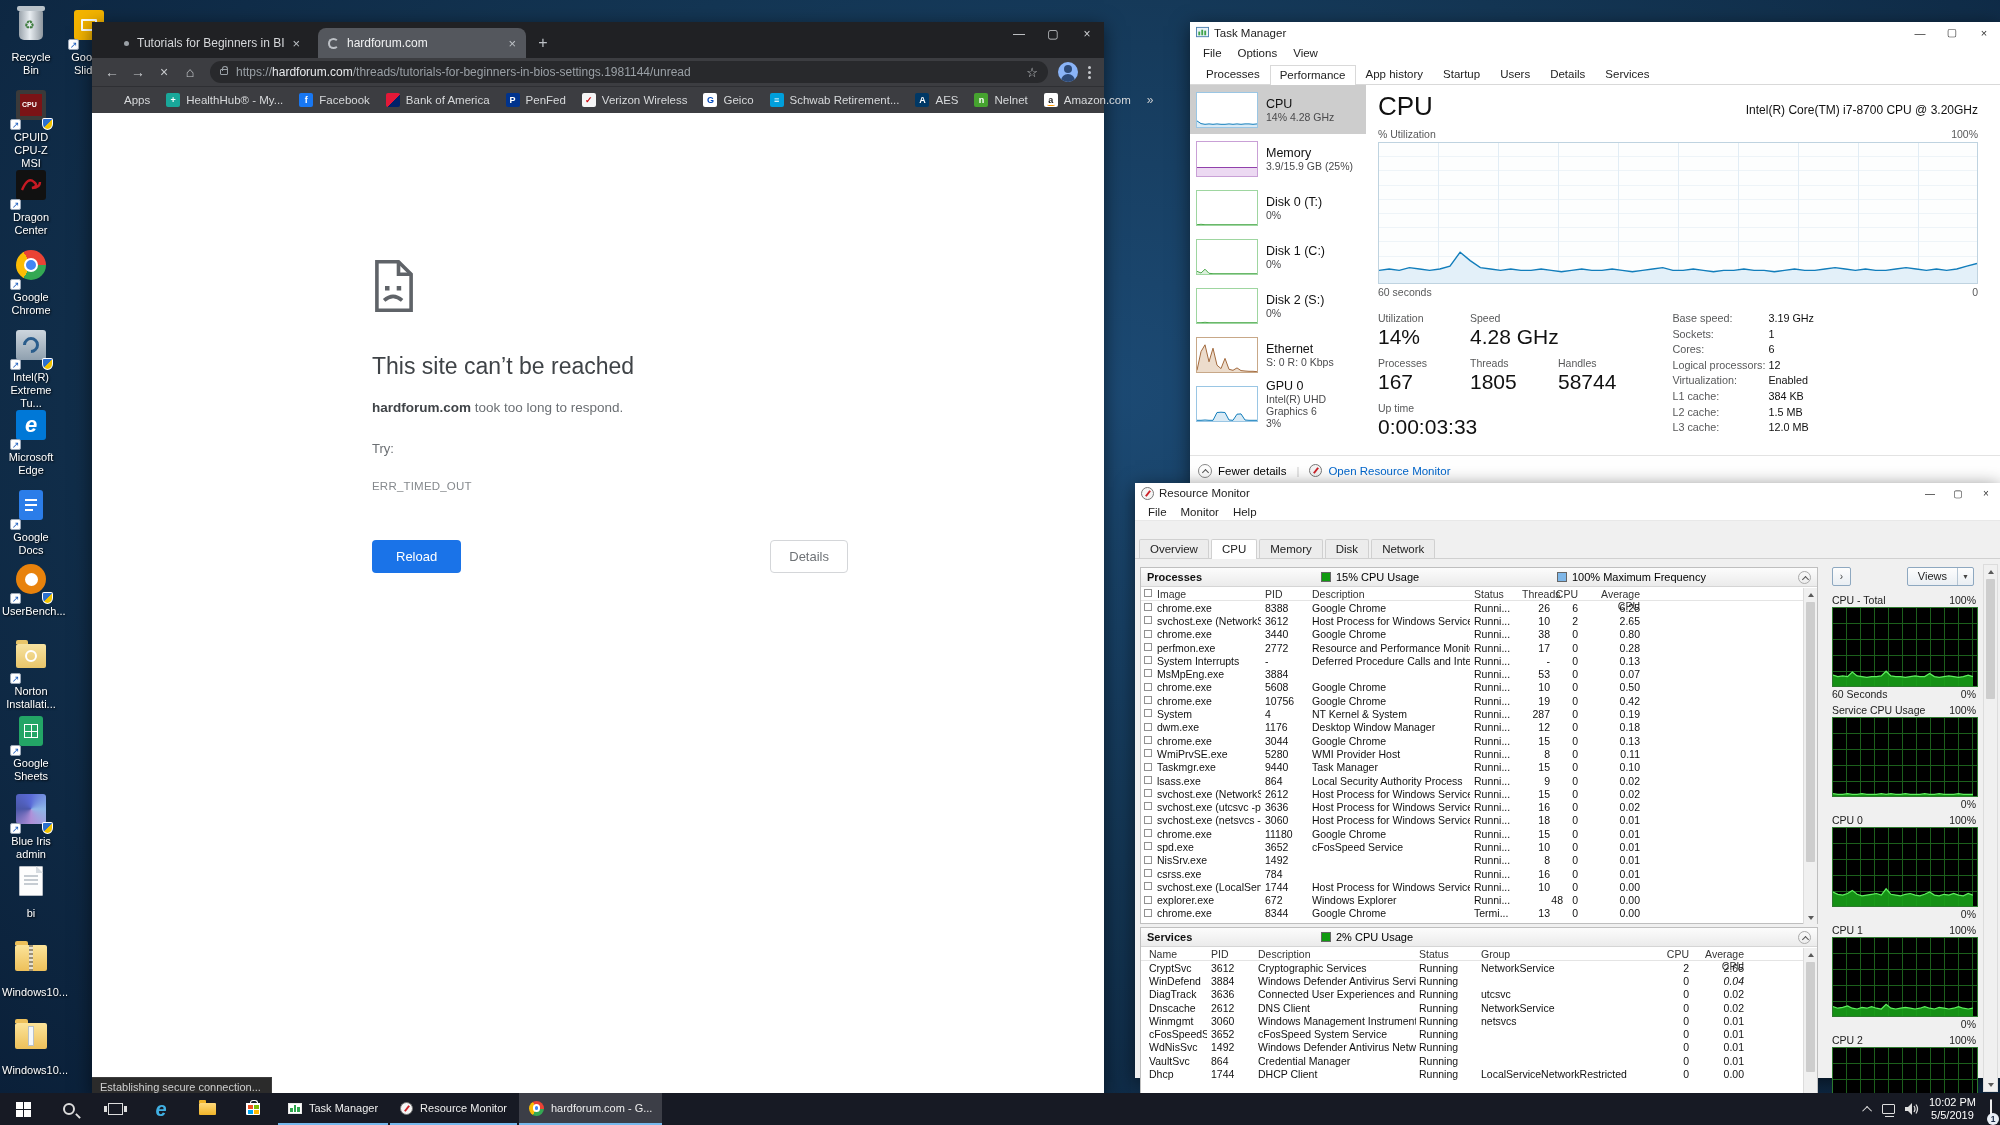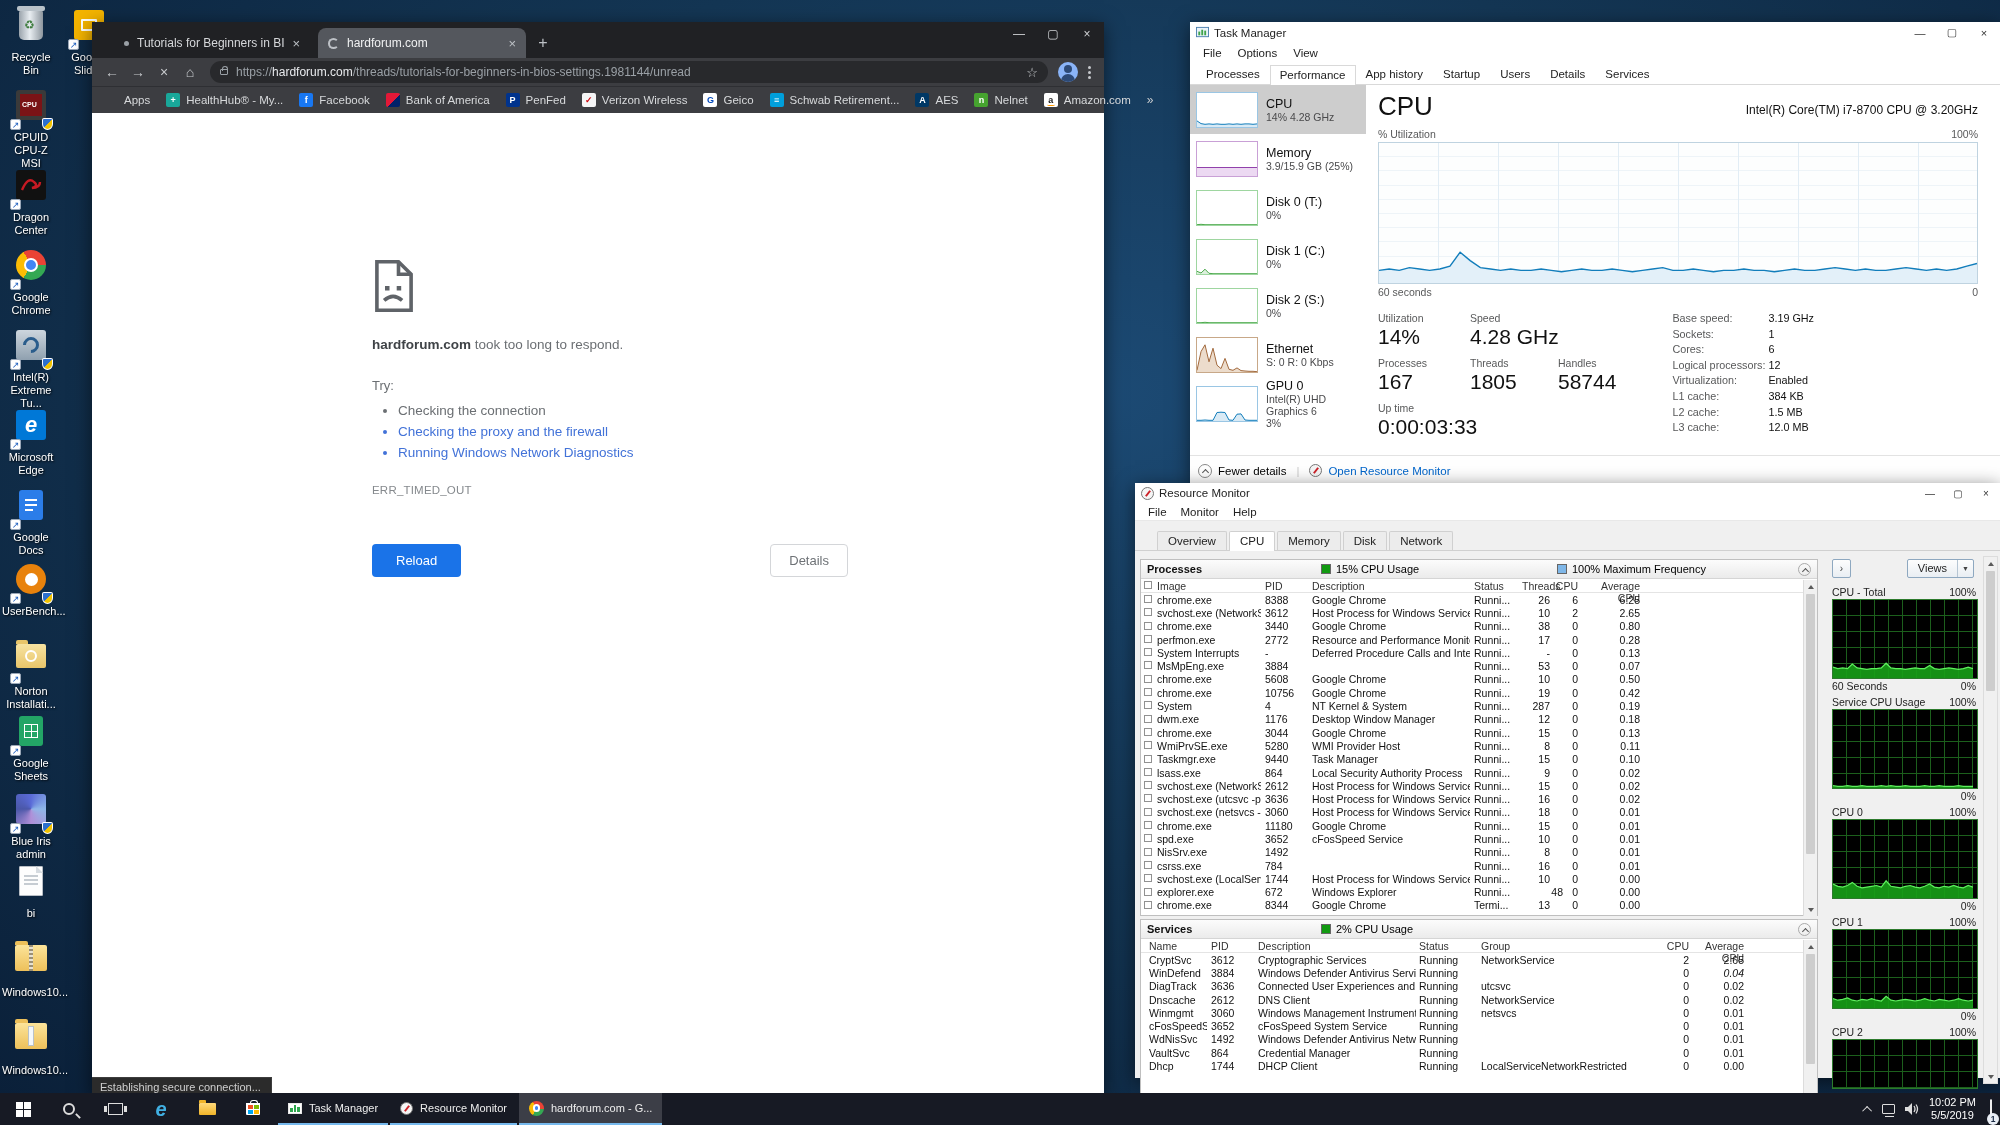--- a/index.html
+++ b/index.html
@@ -114,21 +114,21 @@
   .rm-gauge:before { content:""; position:absolute; left:5px; top:2px; width:2px; height:7px; background:#cc2128; transform:rotate(38deg); }
 
   
   #rm { left:1135px; top:483px; width:865px; height:595px; background:#f0f0f0; font-size:11px; }
   .rm-titlebar { height:20px; display:flex; align-items:center; padding-left:6px; background:#fff; }
   .rm-titlebar .ttl { margin-left:5px; font-size:11.5px; color:#222; }
   .rm-titlebar .winctl { margin-left:auto; }
   .rm-titlebar .winctl span { color:#333; font-size:10px; height:20px; width:28px; }
   .rm-menubar { height:18px; background:#fff; display:flex; align-items:center; padding-left:6px; border-bottom:1px solid #e8e8e8; }
   .rm-menubar span { padding:1px 7px; font-size:11.5px; color:#222; }
-  .rm-tabs { height:30px; background:#f0f0f0; display:flex; align-items:flex-end; padding-left:22px; border-bottom:1px solid #d0d0d0; }
+  .rm-tabs { height:38px; background:#f0f0f0; display:flex; align-items:flex-end; padding-left:4px; border-bottom:1px solid #d0d0d0; }
   .rm-tab { padding:3px 10px; font-size:11.5px; color:#222; border:1px solid #d0d0d0; border-bottom:none; background:#ececec; margin-right:2px; border-radius:2px 2px 0 0; }
   .rm-tab.sel { background:#fff; position:relative; top:1px; padding-bottom:4px; }
   .rm-content { position:relative; height:calc(595px - 20px - 18px - 21px); }
   .rm-panel { position:absolute; background:#fff; border:1px solid #bfbfbf; }
   .rm-sechdr { height:19px; background:linear-gradient(#fcfcfc,#ebebeb); border-bottom:1px solid #d5d5d5; display:flex; align-items:center; padding:0 6px; position:relative; }
   .rm-sechdr b { font-size:11px; color:#111; }
   .rm-sq { width:10px; height:10px; border:1px solid #666; margin-right:5px; flex:none; }
   .rm-sechdr .g1 { position:absolute; left:180px; display:flex; align-items:center; }
   .rm-sechdr .g2 { position:absolute; left:416px; display:flex; align-items:center; }
   .rm-chev { position:absolute; right:6px; top:3px; width:13px; height:13px; border:1px solid #aaa; border-radius:50%; }
@@ -430,27 +430,23 @@
       </div>
     <div class="c-content">
       <div class="err-wrap">
         <svg width="44" height="54" viewBox="0 0 48 60">
           <path d="M5 3 h24 l14 14 v40 h-38 z" fill="none" stroke="#5f6368" stroke-width="4"></path>
           <path d="M29 3 v14 h14" fill="none" stroke="#5f6368" stroke-width="4"></path>
           <rect x="14" y="30" width="5" height="5" fill="#5f6368"></rect>
           <rect x="27" y="30" width="5" height="5" fill="#5f6368"></rect>
           <path d="M13 46 q10 -9 20 0" fill="none" stroke="#5f6368" stroke-width="4"></path>
         </svg>
+        <div class="err-title">This site can’t be reached</div>
         <div class="err-msg"><b>hardforum.com</b><span> took too long to respond.</span></div>
         <div class="err-try">Try:</div>
-        <ul class="err-list" id="err-list">
-            <li>Checking the connection</li>
-            <li class="link">Checking the proxy and the firewall</li>
-            <li class="link">Running Windows Network Diagnostics</li>
-          </ul>
         <div class="err-code">ERR_TIMED_OUT</div>
         <div class="err-btns">
           <button class="btn-reload">Reload</button>
           <button class="btn-details">Details</button>
         </div>
       </div>
       <div class="status-bubble">Establishing secure connection...</div>
     </div>
   </div>
 

